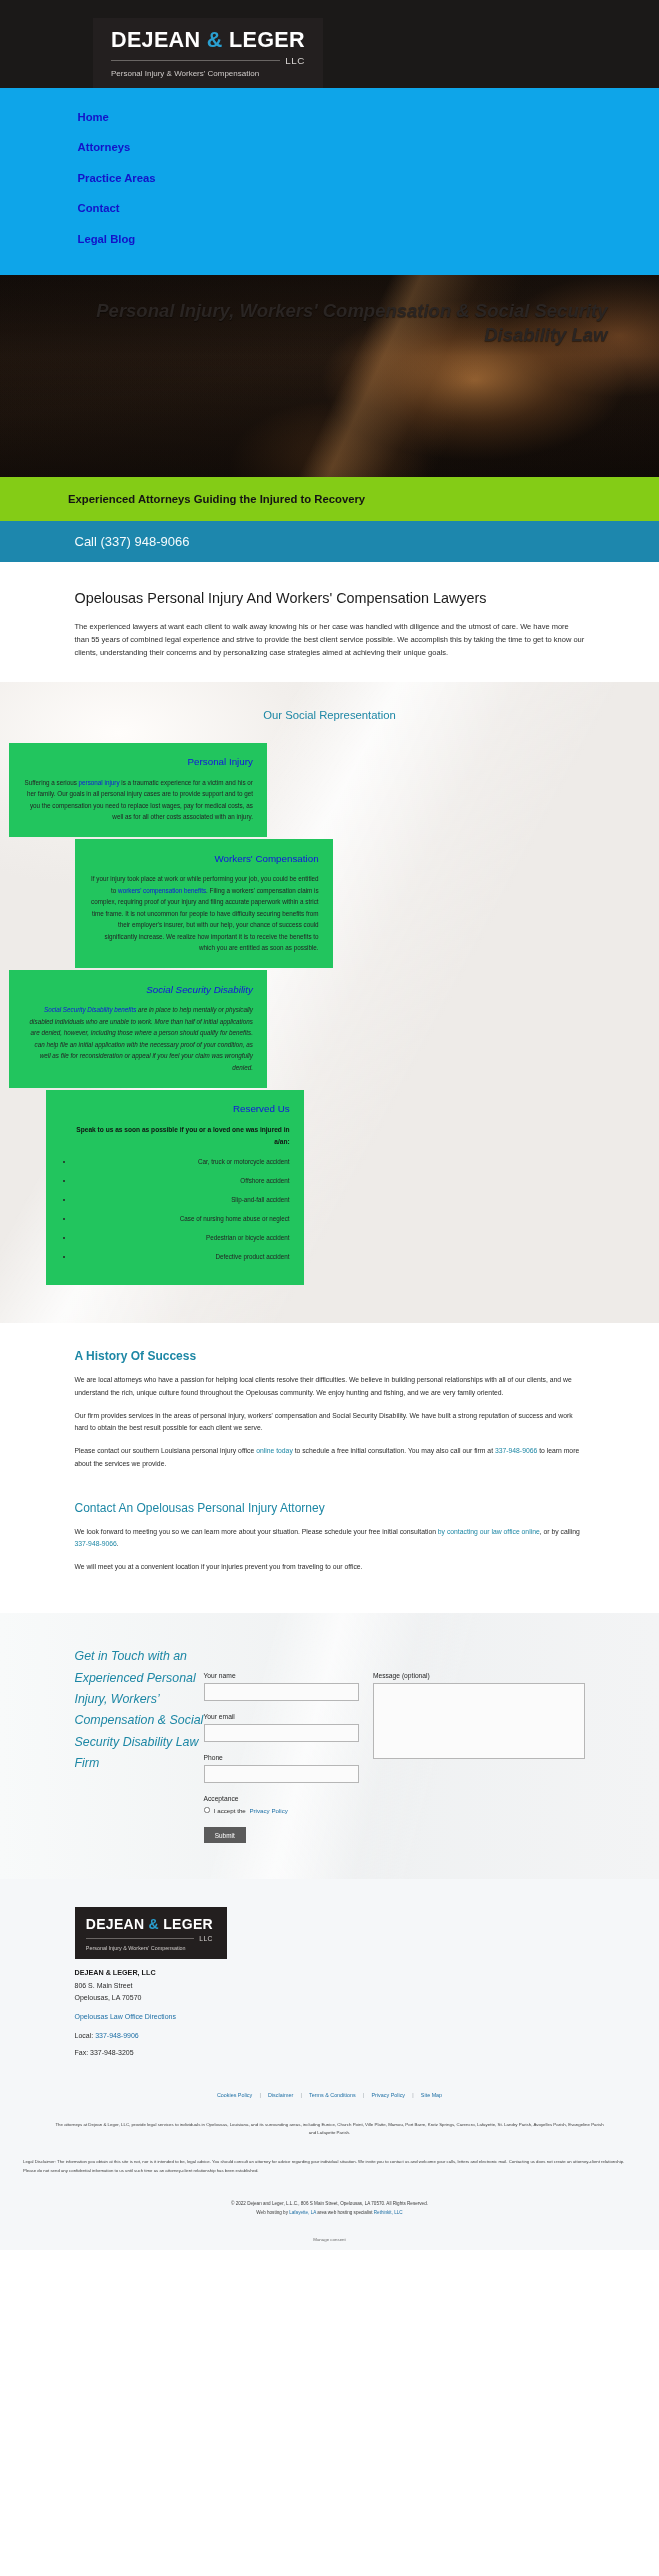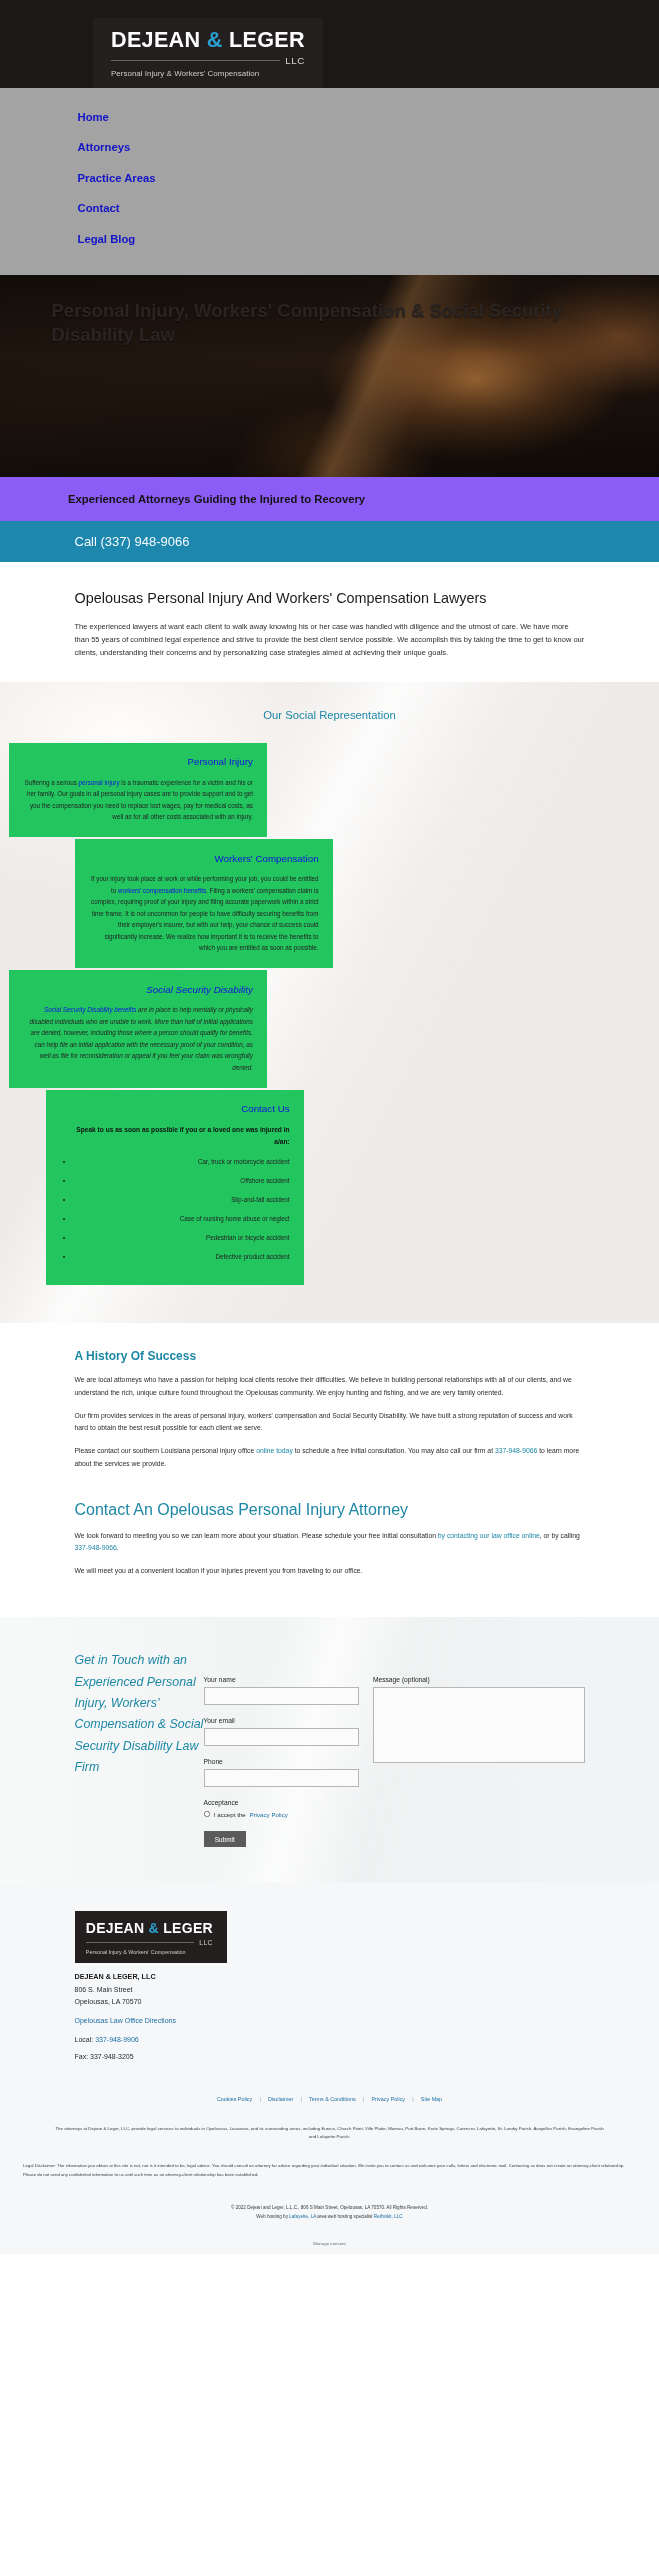--- a/index.html
+++ b/index.html
@@ -54,21 +54,21 @@
   }
   .logo-tag {
     font-size: 8px;
     color: #cfcbc9;
     margin-top: 3.1px;
     white-space: nowrap;
   }
 
   
   .main-nav {
-    background: #a3a3a3;
+    background: #0ea5e9;
     padding: 13.4px 0 20.6px 0;
   }
   .nav-inner {
     width: 556px;
     margin: 0 auto;
     padding-left: 26px;
   }
   .nav-item {
     display: block;
     color: #1313c8;
@@ -101,30 +101,31 @@
     background:
       linear-gradient(115deg, transparent 0%, transparent 52%, rgba(214,150,85,0.30) 56%, rgba(120,74,36,0.13) 64%, transparent 70%),
       linear-gradient(to bottom, rgba(10,7,5,0.55) 0%, rgba(10,7,5,0.12) 40%, rgba(10,7,5,0.62) 100%);
   }
   .hero-title {
     position: relative;
     z-index: 2;
     width: 556px;
     margin: 0 auto;
     padding-top: 24px;
-    text-align: left;
+    text-align: right;
     font-size: 18.5px;
     font-weight: bold;
     line-height: 1.3;
     color: #2a2523;
     text-shadow: 0 0.5px 1px rgba(0,0,0,0.45);
-  }
-
-  
-  .teal-bar { background: #8b5cf6; padding: 15.5px 0 13.4px 0; }
+    font-style: italic;
+  }
+
+  
+  .teal-bar { background: #84cc16; padding: 15.5px 0 13.4px 0; }
   .teal-inner { width: 556px; margin: 0 auto; padding-left: 16.5px; }
   .teal-h { font-size: 11.3px; font-weight: bold; color: #141414; line-height: 1.35; }
   .teal-sub { font-size: 10.3px; font-style: italic; color: #1a1a1a; margin-top: 2.1px; line-height: 1.35; }
   .teal-phone-wrap { background: #1d87ad; padding: 13.4px 0 12.4px 0; }
   .teal-phone {
     width: 556px; margin: 0 auto; padding-left: 23px;
     font-size: 13px; color: #f4fbfd;
   }
 
   
@@ -180,21 +181,21 @@
   .history h2 {
     font-size: 12px; color: #1d87a5; font-weight: bold;
     margin-bottom: 11.3px;
   }
   .history p { font-size: 6.8px; line-height: 1.85; color: #2b2b2b; margin-bottom: 10.3px; }
   .history p:last-child { margin-bottom: 0; }
   .tl { color: #1d87a5; }
 
   .contact-attorney { background: #ffffff; padding: 3.1px 0 29px 0; }
   .contact-attorney h2 {
-    font-size: 16px; color: #1d87a5; font-weight: normal;
+    font-size: 12px; color: #1d87a5; font-weight: normal;
     margin-bottom: 11.3px;
   }
   .contact-attorney p { font-size: 6.8px; line-height: 1.85; color: #2b2b2b; margin-bottom: 10.3px; }
 
   
   .form-section {
     position: relative;
     padding: 31px 0 36px 0;
     overflow: hidden;
     background: #f6f8f9;
@@ -349,21 +350,21 @@
       <h3>Workers' Compensation</h3>
       <p><span>If your injury took place at work or while performing your job, you could be entitled to </span><a class="lnk" href="#">workers' compensation benefits</a><span>. Filing a workers' compensation claim is complex, requiring proof of your injury and filing accurate paperwork within a strict time frame. It is not uncommon for people to have difficulty securing benefits from their employer's insurer, but with our help, your chance of success could significantly increase. We realize how important it is to receive the benefits to which you are entitled as soon as possible.</span></p>
     </div>
 
     <div class="card card-ssd">
       <h3>Social Security Disability</h3>
       <p><a class="lnk" href="#">Social Security Disability benefits</a><span> are in place to help mentally or physically disabled individuals who are unable to work. More than half of initial applications are denied, however, including those where a person should qualify for benefits. can help file an initial application with the necessary proof of your condition, as well as file for reconsideration or appeal if you feel your claim was wrongfully denied.</span></p>
     </div>
 
     <div class="card card-contact">
-      <h3>Contact Us</h3>
+      <h3>Reserved Us</h3>
       <p class="lead">Speak to us as soon as possible if you or a loved one was injured in a/an:</p>
       <ul>
         <li>Car, truck or motorcycle accident</li>
         <li>Offshore accident</li>
         <li>Slip-and-fall accident</li>
         <li>Case of nursing home abuse or neglect</li>
         <li>Pedestrian or bicycle accident</li>
         <li>Defective product accident</li>
       </ul>
     </div>

